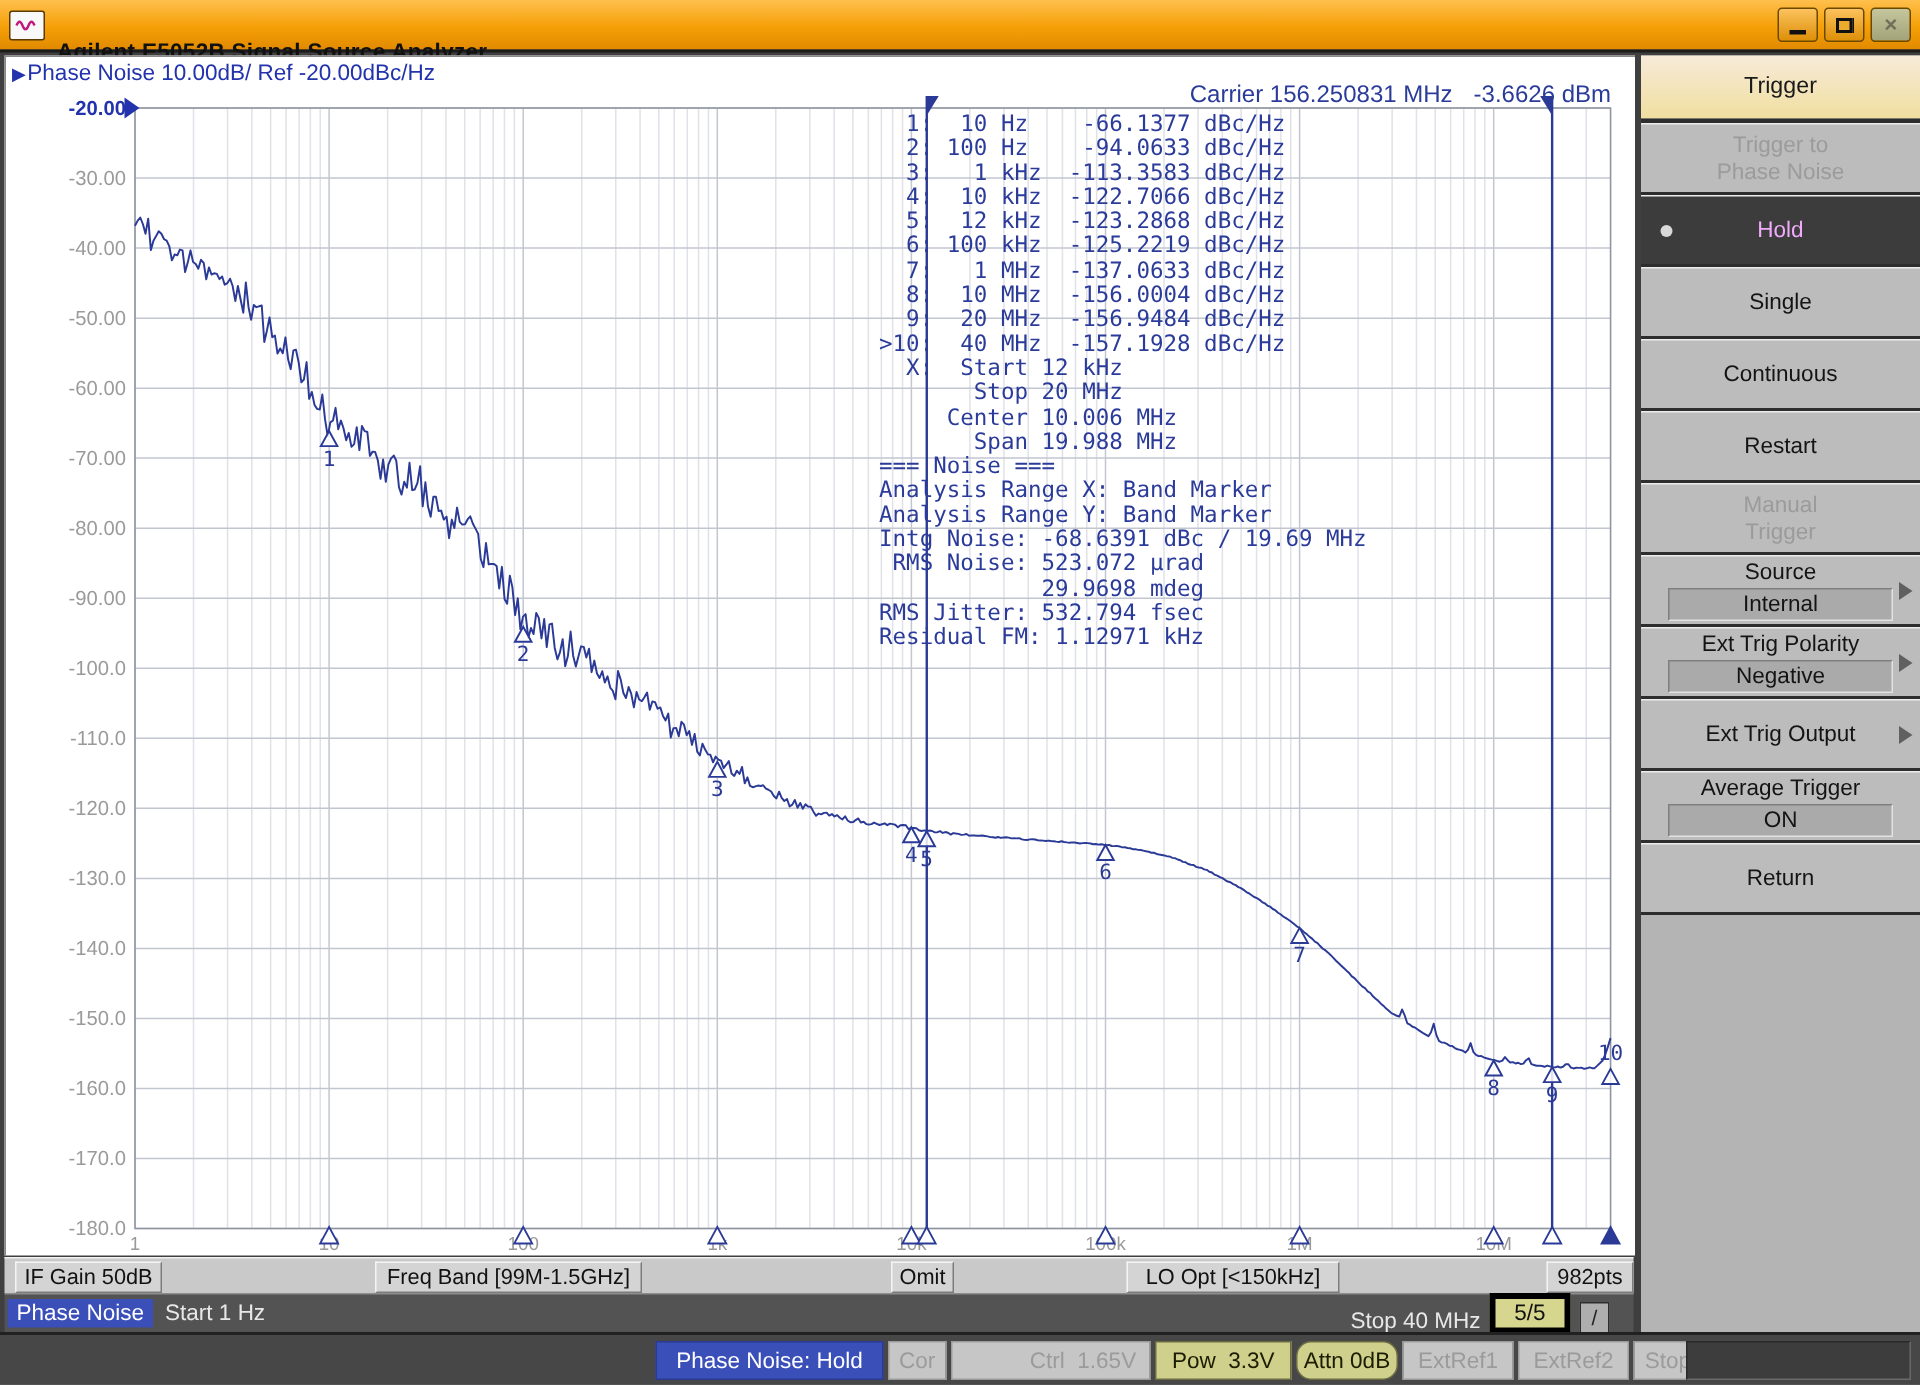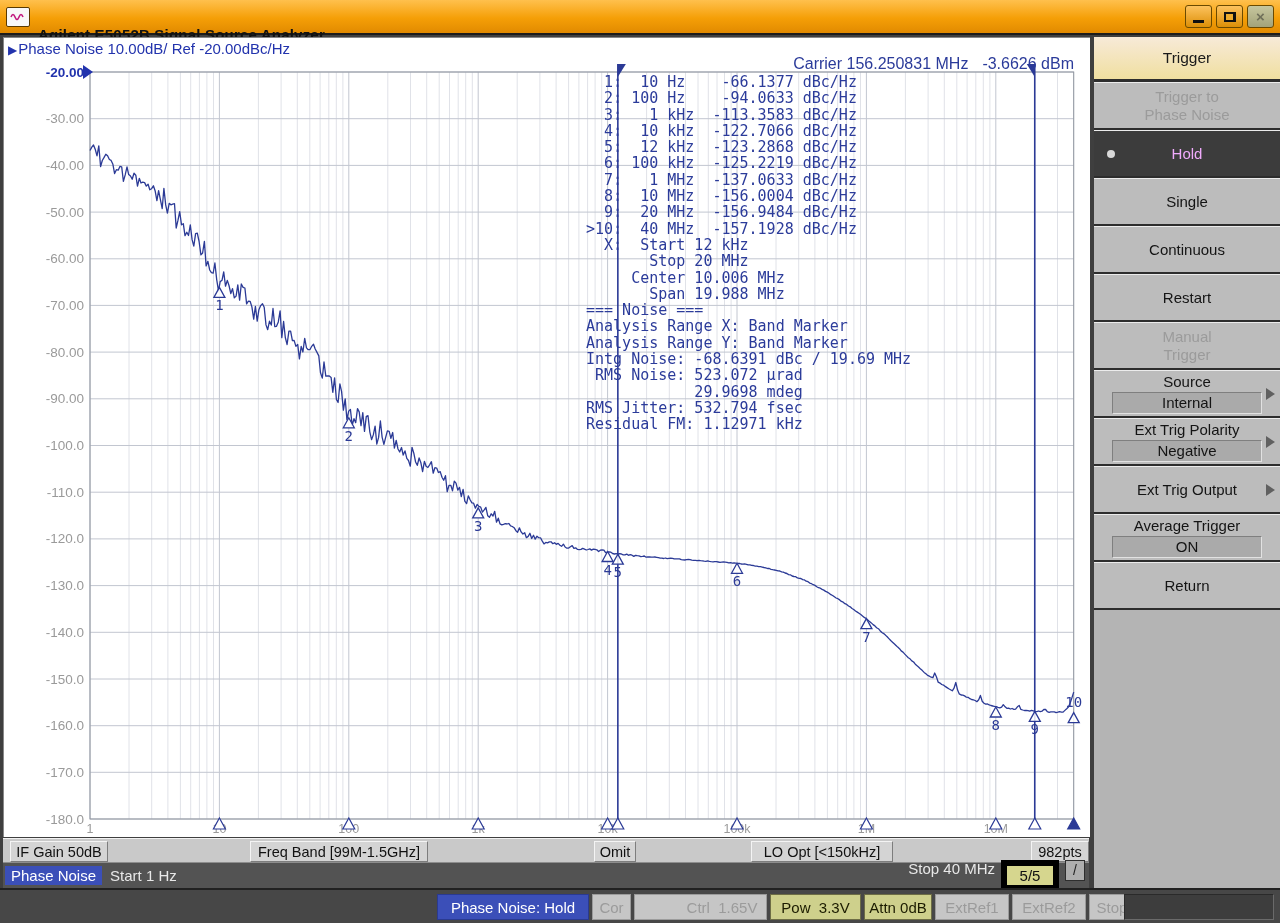--- a/index.html
+++ b/index.html
@@ -38,23 +38,23 @@
     border-top:1px solid #f2f2f2;}
   .softkey{position:absolute;top:2px;height:19px;background:#d4d4d4;border:1px solid;
     border-color:#f4f4f4 #7d7d7d #7d7d7d #f4f4f4;color:#111;font-size:14.5px;
     display:flex;align-items:center;justify-content:center;white-space:pre;}
   
   .status-row{position:absolute;left:3px;top:862px;width:1086px;height:25px;background:#535353;
     border-top:1px solid #8d8d8d;color:#e8e8e8;font-size:15px;display:flex;align-items:center;}
   .chip-blue{background:#3b4fb8;color:#fff;padding:1px 6px;}
   .status-left-chip{margin-left:2px;}
   .status-left-text{margin-left:8px;}
-  .status-right{position:absolute;right:4px;display:flex;align-items:flex-start;gap:6px;}
+  .status-right{position:absolute;right:16px;display:flex;align-items:flex-end;gap:6px;}
   .chip-counter{background:#d6d68e;color:#111;width:46px;height:19px;text-align:center;
-    border:6px solid #000000;font-size:15px;line-height:19px;}
+    border:4px solid #000000;font-size:15px;line-height:19px;}
   .busy-box{width:18px;height:19px;background:#aeaeae;border:1px solid #2e2e2e;color:#222;
     text-align:center;line-height:19px;font-size:14px;}
   
   .bottom-bar{position:absolute;left:0;top:888px;width:1280px;height:35px;background:#474747;
     border-top:2px solid #212121;}
   .bb-chips{position:absolute;left:437px;top:4px;display:flex;gap:3px;}
   .bb-chip{height:24px;display:flex;align-items:center;justify-content:center;
     font-size:15px;white-space:pre;border:1px solid #8a8a8a;}
   .bb-chip.blue{background:#3b4fb8;color:#fff;border-color:#2a3a90;}
   .bb-chip.off{background:#c6c6c6;color:#9b9b9b;border-color:#9b9b9b;}
@@ -345,21 +345,21 @@
         </div>
       </div>
   </div>
 
   <div class="bottom-bar">
     <div class="bb-chips" id="bottom-chips">
         <div class="bb-chip blue" style="width: 150px;">Phase Noise: Hold</div>
         <div class="bb-chip off" style="width: 37px;">Cor</div>
         <div class="bb-chip off" style="width: 88px; padding-left: 43px;">Ctrl  1.65V</div>
         <div class="bb-chip on" style="width: 89px;">Pow  3.3V</div>
-        <div class="bb-chip on" style="width: 66px;">Attn 0dB</div>
+        <div class="bb-chip on" style="width: 66px; border-radius: 10px;">Attn 0dB</div>
         <div class="bb-chip off" style="width: 72px;">ExtRef1</div>
         <div class="bb-chip off" style="width: 72px;">ExtRef2</div>
         <div class="bb-chip off" style="width: 44px; text-align: center;">Stop</div>
         <div class="bb-chip off" style="width: 38px;">Svc</div>
       </div>
     <div class="bb-tray"></div>
   </div>
 
 </div>
 

